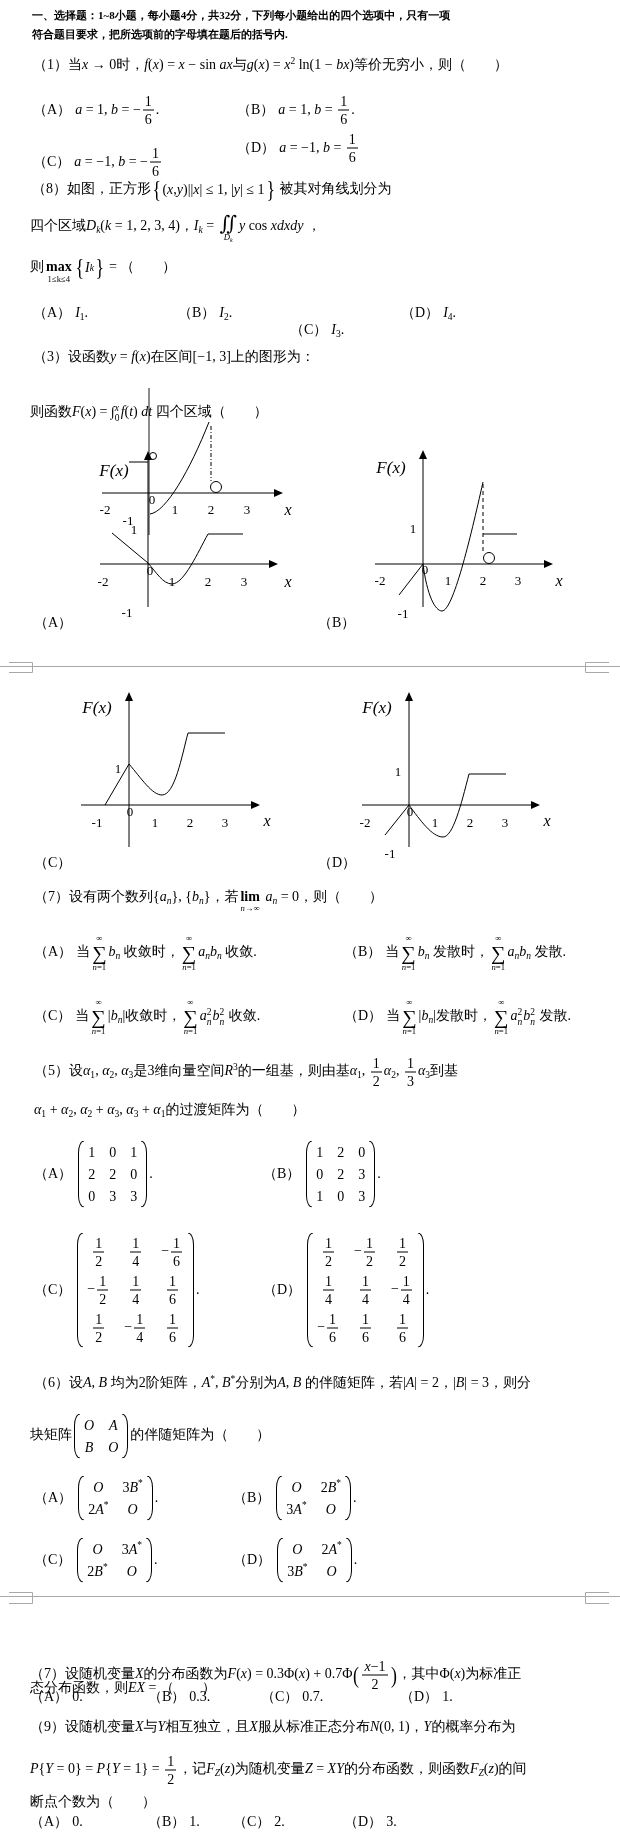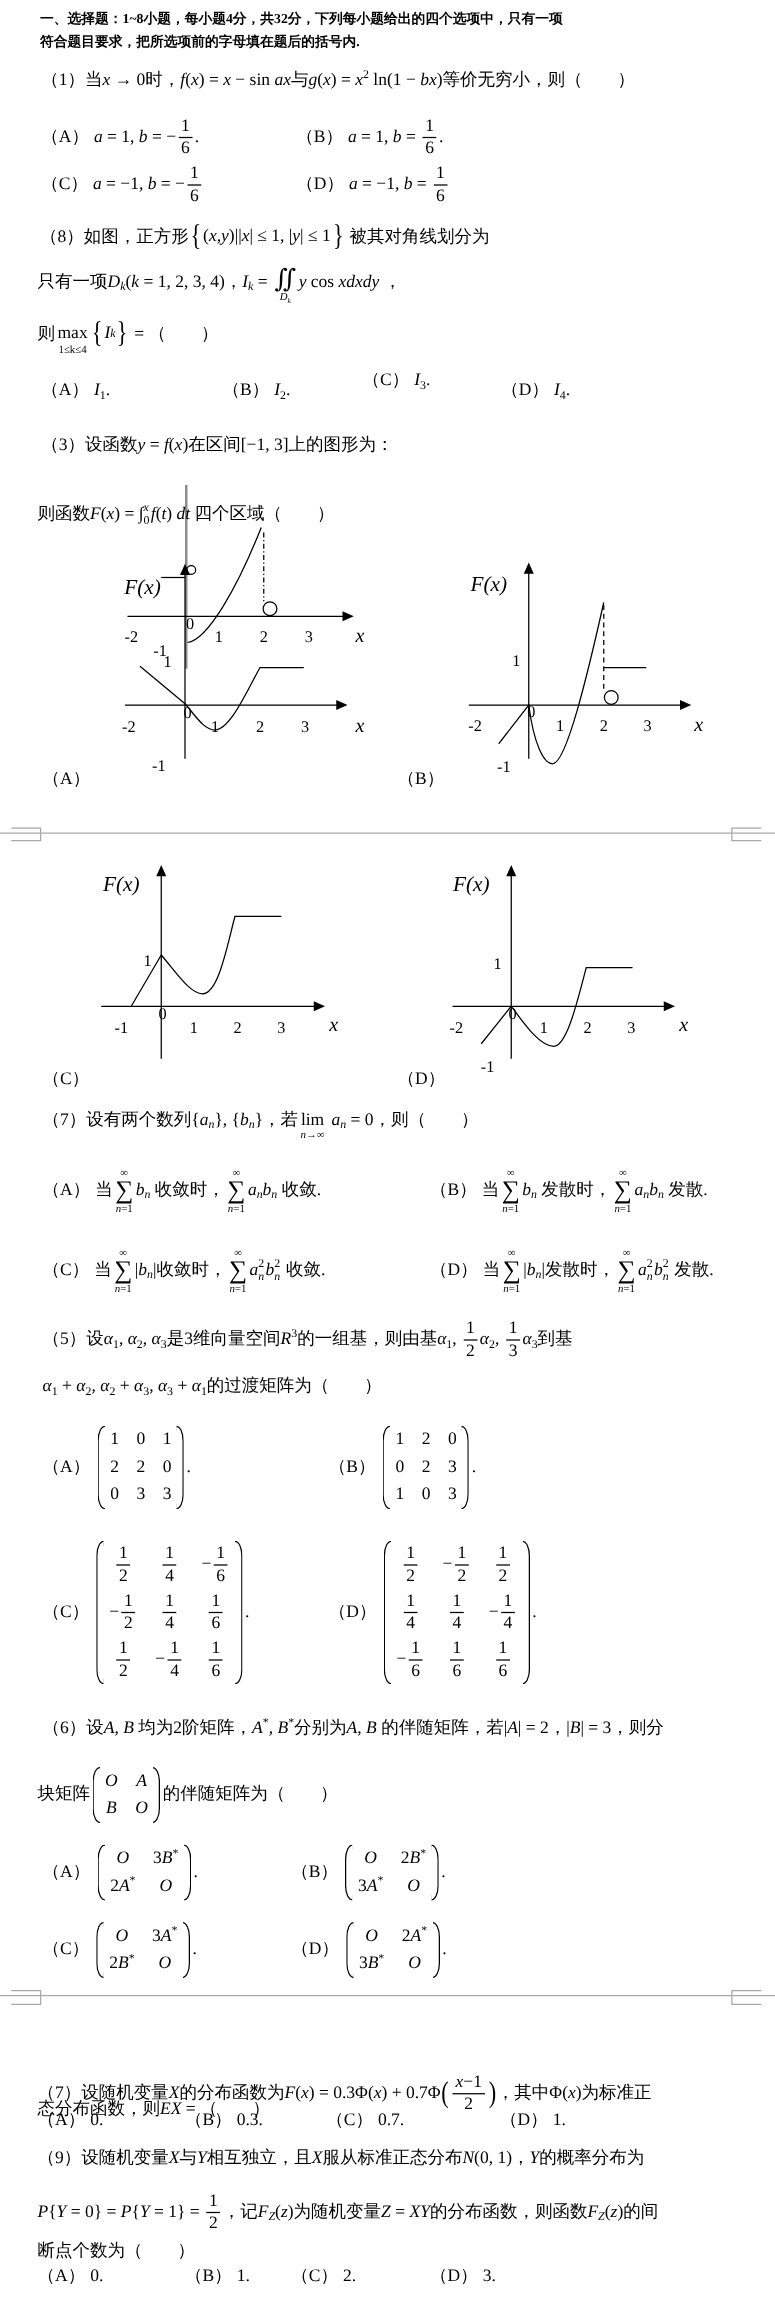--- a/index.html
+++ b/index.html
@@ -10,21 +10,21 @@
 sup.sup,sub.sub{font-size:0.68em;line-height:0;}
 sup.sup{vertical-align:0.55em;}
 sub.sub{vertical-align:-0.3em;}
 .ss{display:inline-flex;flex-direction:column;vertical-align:middle;font-size:0.68em;line-height:1.05;margin-right:1px;}
 .frac{display:inline-flex;flex-direction:column;align-items:center;vertical-align:middle;margin:0 2px;line-height:17px;}
 .frac .num{border-bottom:1px solid #000;padding:0 2px;}
 .frac .den{padding:0 2px;}
 .op{display:inline-flex;flex-direction:column;align-items:center;margin:0 2px;vertical-align:baseline;}
 .op.has-above{vertical-align:middle;}
 .op .sym{font-size:1.45em;line-height:1;}
-.op.word .sym{font-size:1em;line-height:1.1;}
+.op.word .sym{font-size:1em;line-height:1.1;font-weight:bold;}
 .op .lim{font-size:0.62em;line-height:1.05;}
 .mat{display:inline-flex;align-items:stretch;vertical-align:middle;margin:0 2px;}
 .mat .pl,.mat .pr{width:5px;border:1.3px solid #000;}
 .mat .pl{border-right:none;border-radius:8px 0 0 8px/16px 0 0 16px;}
 .mat .pr{border-left:none;border-radius:0 8px 8px 0/0 16px 16px 0;}
 .mat .grid{display:inline-grid;column-gap:14px;row-gap:3px;padding:2px 4px;align-items:center;justify-items:center;line-height:19px;}
 .big{display:inline-flex;align-items:center;vertical-align:middle;}
 .big .bd{font-size:1.7em;line-height:1;display:inline-block;transform:scaleX(0.75);}
 .opt-label{margin-right:4px;}
 .figlabel{position:absolute;transform:translateY(-50%);white-space:nowrap;}
@@ -143,21 +143,21 @@
 
 <div class="line" style="left:33px;top:65px"><span class="txt">（1）当</span><span class="it">x</span><span class="txt"> → 0时，</span><span class="it">f</span><span class="txt">(</span><span class="it">x</span><span class="txt">) = </span><span class="it">x</span><span class="txt"> − sin </span><span class="it">ax</span><span class="txt">与</span><span class="it">g</span><span class="txt">(</span><span class="it">x</span><span class="txt">) = </span><span class="it">x</span><sup class="sup"><span class="txt">2</span></sup><span class="txt"> ln(1 − </span><span class="it">bx</span><span class="txt">)等价无穷小，则（　　）</span></div>
 <div class="line" style="left:33px;top:110px"><span class="opt-label">（A）</span><span><span class="it">a</span><span class="txt"> = 1, </span><span class="it">b</span><span class="txt"> = </span><span class="txt">−</span><span class="frac">
         <span class="num"><span class="txt">1</span></span>
         <span class="den"><span class="txt">6</span></span>
       </span><span class="txt">.</span></span></div>
 <div class="line" style="left:237px;top:110px"><span class="opt-label">（B）</span><span><span class="it">a</span><span class="txt"> = 1, </span><span class="it">b</span><span class="txt"> = </span><span class="frac">
         <span class="num"><span class="txt">1</span></span>
         <span class="den"><span class="txt">6</span></span>
       </span><span class="txt">.</span></span></div>
-<div class="line" style="left:33px;top:148px"><span class="opt-label">（C）</span><span><span class="it">a</span><span class="txt"> = −1, </span><span class="it">b</span><span class="txt"> = </span><span class="txt">−</span><span class="frac">
+<div class="line" style="left:33px;top:162px"><span class="opt-label">（C）</span><span><span class="it">a</span><span class="txt"> = −1, </span><span class="it">b</span><span class="txt"> = </span><span class="txt">−</span><span class="frac">
         <span class="num"><span class="txt">1</span></span>
         <span class="den"><span class="txt">6</span></span>
       </span></span></div>
 <div class="line" style="left:237px;top:148px"><span class="opt-label">（D）</span><span><span class="it">a</span><span class="txt"> = −1, </span><span class="it">b</span><span class="txt"> = </span><span class="frac">
         <span class="num"><span class="txt">1</span></span>
         <span class="den"><span class="txt">6</span></span>
       </span></span></div>
 
 <div class="line" style="left:32px;top:190px"><span class="txt">（8）如图，正方形</span><span class="big">
       <span class="bd">{</span>
@@ -165,36 +165,36 @@
       <span class="it">x</span>
       <span class="txt">, </span>
       <span class="it">y</span>
       <span class="txt">)||</span>
       <span class="it">x</span>
       <span class="txt">| ≤ 1, |</span>
       <span class="it">y</span>
       <span class="txt">| ≤ 1</span>
       <span class="bd">}</span>
     </span><span class="txt"> 被其对角线划分为</span></div>
-<div class="line" style="left:30px;top:228px"><span class="txt">只有一项</span><span class="it">D</span><sub class="sub"><span class="it">k</span></sub><span class="txt">(</span><span class="it">k</span><span class="txt"> = 1, 2, 3, 4)，</span><span class="it">I</span><sub class="sub"><span class="it">k</span></sub><span class="txt"> = </span><span class="op">
+<div class="line" style="left:30px;top:228px"><span class="txt">四个区域</span><span class="it">D</span><sub class="sub"><span class="it">k</span></sub><span class="txt">(</span><span class="it">k</span><span class="txt"> = 1, 2, 3, 4)，</span><span class="it">I</span><sub class="sub"><span class="it">k</span></sub><span class="txt"> = </span><span class="op">
       <span class="sym">∬</span>
       <span class="lim"><span class="it">D</span><sub class="sub"><span class="it">k</span></sub></span>
     </span><span class="it">y</span><span class="txt"> cos </span><span class="it">xdxdy</span><span class="txt"> ，</span></div>
 <div class="line" style="left:30px;top:270px"><span class="txt">则</span><span class="op word">
       <span class="sym">max</span>
       <span class="lim"><span class="txt">1≤k≤4</span></span>
     </span><span class="big">
       <span class="bd">{</span>
       <span class="it">I</span>
       <sub class="sub"><span class="it">k</span></sub>
       <span class="bd">}</span>
     </span><span class="txt"> = （　　）</span></div>
 <div class="line" style="left:33px;top:313px"><span class="opt-label">（A）</span><span><span class="it">I</span><sub class="sub"><span class="txt">1</span></sub><span class="txt">.</span></span></div>
 <div class="line" style="left:178px;top:313px"><span class="opt-label">（B）</span><span><span class="it">I</span><sub class="sub"><span class="txt">2</span></sub><span class="txt">.</span></span></div>
-<div class="line" style="left:290px;top:305px"><span class="opt-label">（C）</span><span><span class="it">I</span><sub class="sub"><span class="txt">3</span></sub><span class="txt">.</span></span></div>
+<div class="line" style="left:290px;top:330px"><span class="opt-label">（C）</span><span><span class="it">I</span><sub class="sub"><span class="txt">3</span></sub><span class="txt">.</span></span></div>
 <div class="line" style="left:401px;top:313px"><span class="opt-label">（D）</span><span><span class="it">I</span><sub class="sub"><span class="txt">4</span></sub><span class="txt">.</span></span></div>
 
 <div class="line" style="left:33px;top:357px"><span class="txt">（3）设函数</span><span class="it">y</span><span class="txt"> = </span><span class="it">f</span><span class="txt">(</span><span class="it">x</span><span class="txt">)在区间[−1, 3]上的图形为：</span></div>
 <div class="line" style="left:30px;top:412px"><span class="txt">则函数</span><span class="it">F</span><span class="txt">(</span><span class="it">x</span><span class="txt">) = ∫</span><span class="ss">
       <span class="ss-sup"><span class="it">x</span></span>
       <span class="ss-sub"><span class="txt">0</span></span>
     </span><span class="it">f</span><span class="txt">(</span><span class="it">t</span><span class="txt">) </span><span class="it">dt</span><span class="txt"> 四个区域（　　）</span></div>
 <div class="figlabel" style="left:34px;top:623px">（A）</div>
 <div class="figlabel" style="left:318px;top:623px">（B）</div>
 <div class="figlabel" style="left:34px;top:863px">（C）</div>

